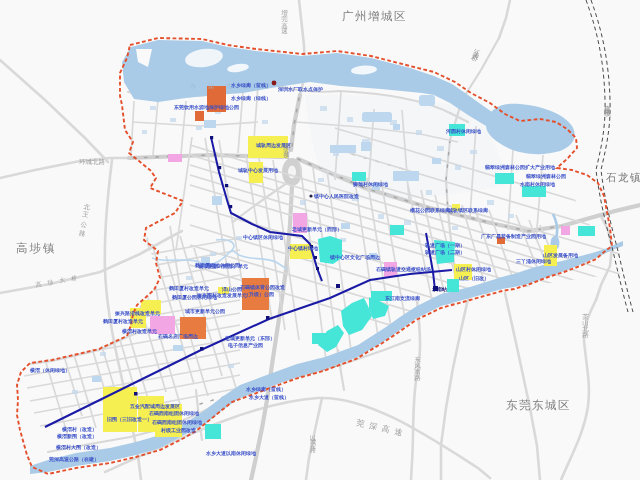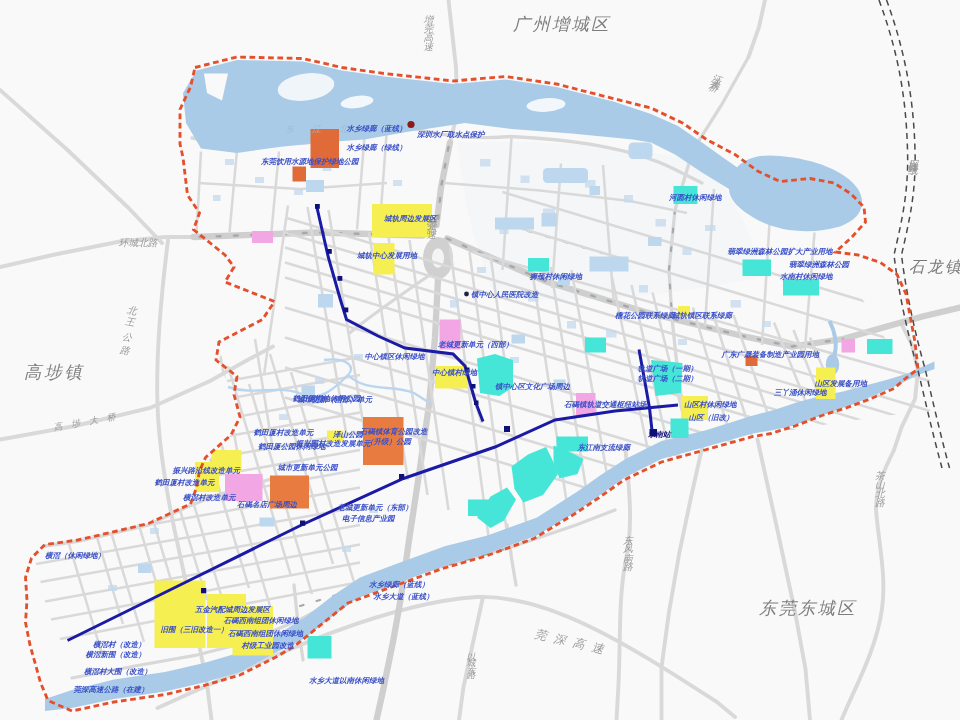--- a/index.html
+++ b/index.html
@@ -1,16 +1,16 @@
 <!DOCTYPE html>
 <html><head>
 <meta charset="utf-8">
 <style>
 html,body{margin:0;padding:0;background:#fff;}
-#map{width:640px;height:480px;position:relative;font-family:"Liberation Sans",sans-serif;font-style:italic;}
+#map{width:640px;height:480px;position:relative;font-family:"Liberation Sans",sans-serif;}
 text{font-family:"Liberation Sans",sans-serif;}
 </style>
 </head>
 <body>
 <div id="map">
 <svg width="640" height="480" viewBox="0 0 640 480" xmlns="http://www.w3.org/2000/svg" style="filter:blur(0.3px)">
 
 <rect x="0" y="0" width="640" height="480" fill="#f9f9f9"></rect>
 
 <path d="M305,95 Q390,92 470,108 Q505,150 505,185 Q410,205 330,198 Q310,150 305,95 Z" fill="#dfeaf4" opacity="0.2"></path>

